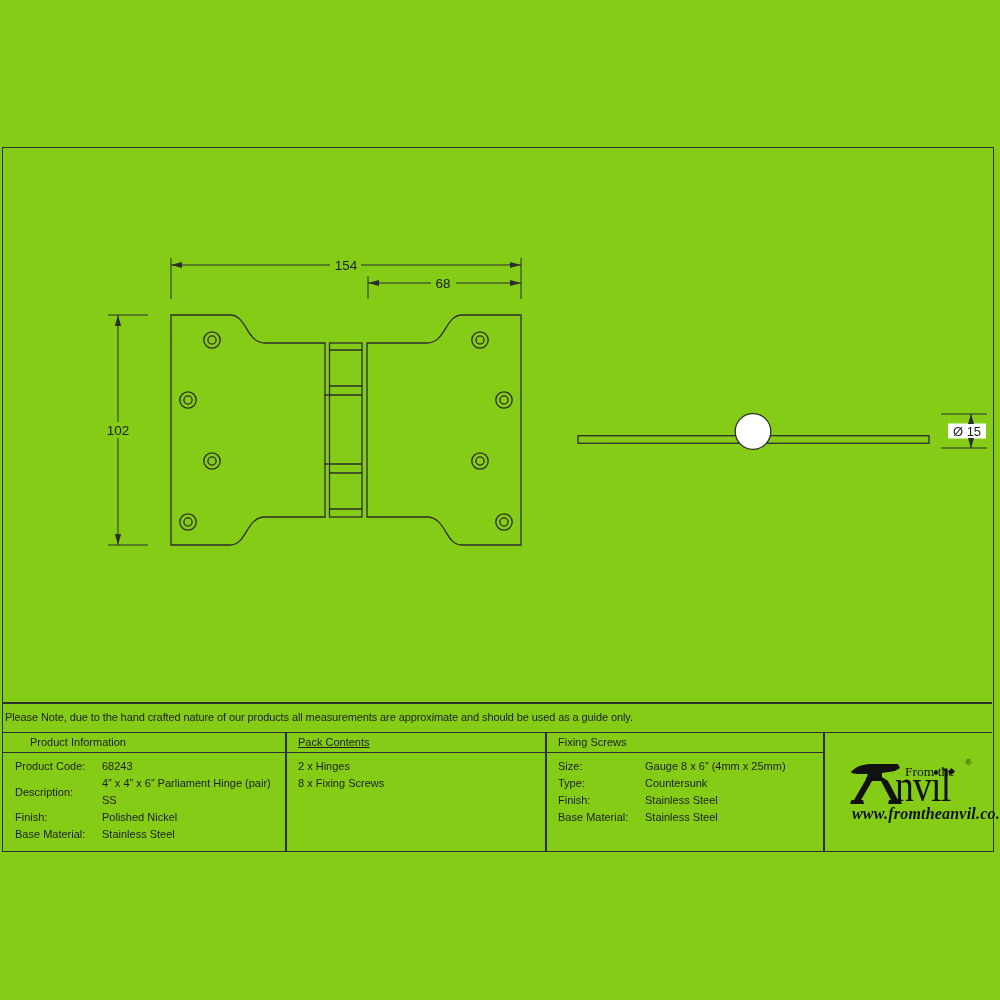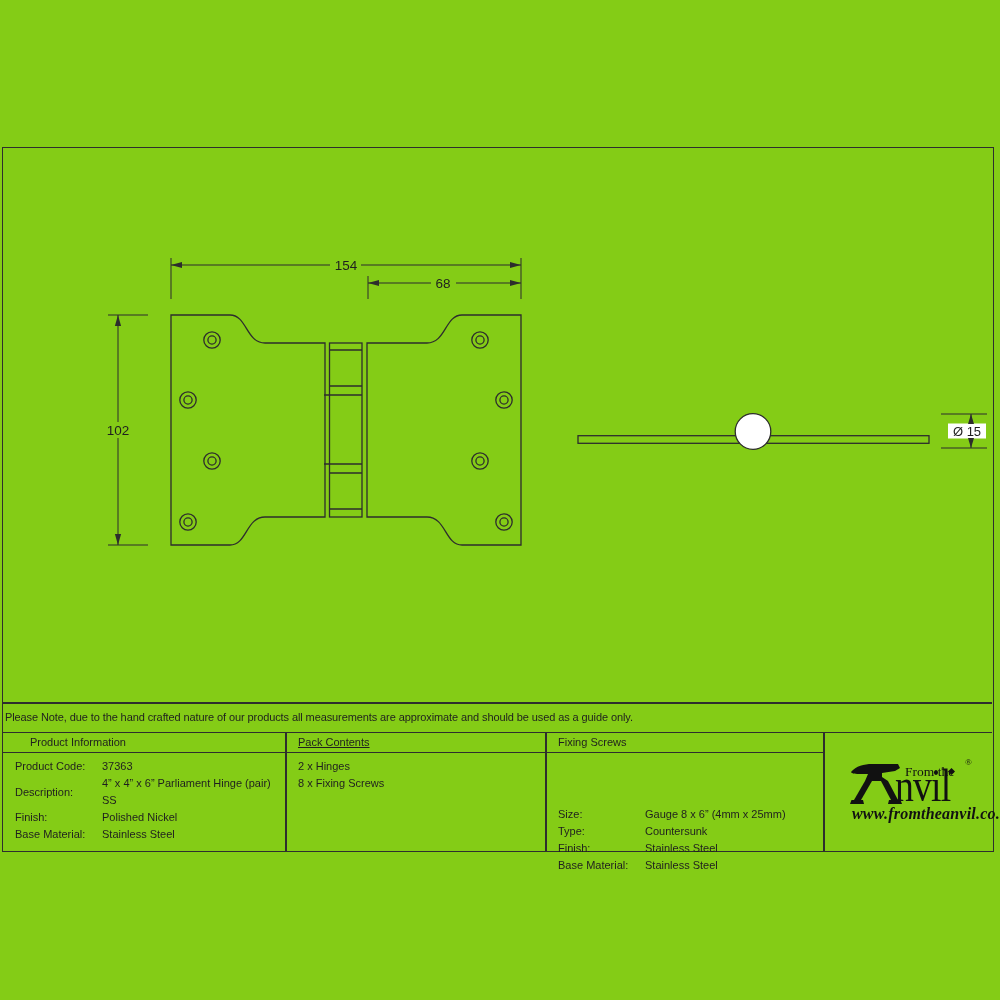--- a/index.html
+++ b/index.html
@@ -119,21 +119,21 @@
   </div>
 
   <div class="th" style="left:4px;width:281px;padding-left:26px;">Product Information</div>
   <div class="th" style="left:286px;width:258px;padding-left:12px;text-decoration:underline;">Pack Contents</div>
   <div class="th" style="left:546px;width:328px;padding-left:12px;">Fixing Screws</div>
 
   <div class="cell" id="cell-product-info" style="left:4px;width:281px;padding:6px 4px 0 11px;">
       <div class="kv-row">
         <span class="kv-label">Product Code:</span>
         <span class="kv-value">
-          <div>37363</div>
+          <div>68243</div>
         </span>
       </div>
       <div class="kv-row">
         <span class="kv-label">Description:</span>
         <span class="kv-value">
           <div>4” x 4” x 6” Parliament Hinge (pair)</div>
           <div>SS</div>
         </span>
       </div>
       <div class="kv-row">
@@ -146,21 +146,21 @@
         <span class="kv-label">Base Material:</span>
         <span class="kv-value">
           <div>Stainless Steel</div>
         </span>
       </div>
     </div>
   <div class="cell" id="cell-pack-contents" style="left:286px;width:258px;padding:6px 4px 0 12px;">
       <div class="pc-item">2 x Hinges</div>
       <div class="pc-item">8 x Fixing Screws</div>
     </div>
-  <div class="cell" id="cell-fixing-screws" style="left:546px;width:276px;padding:6px 4px 0 12px;margin-top:48px;">
+  <div class="cell" id="cell-fixing-screws" style="left:546px;width:276px;padding:6px 4px 0 12px;">
       <div class="kv-row">
         <span class="kv-label">Size:</span>
         <span class="kv-value">
           <div>Gauge 8 x 6” (4mm x 25mm)</div>
         </span>
       </div>
       <div class="kv-row">
         <span class="kv-label">Type:</span>
         <span class="kv-value">
           <div>Countersunk</div>

